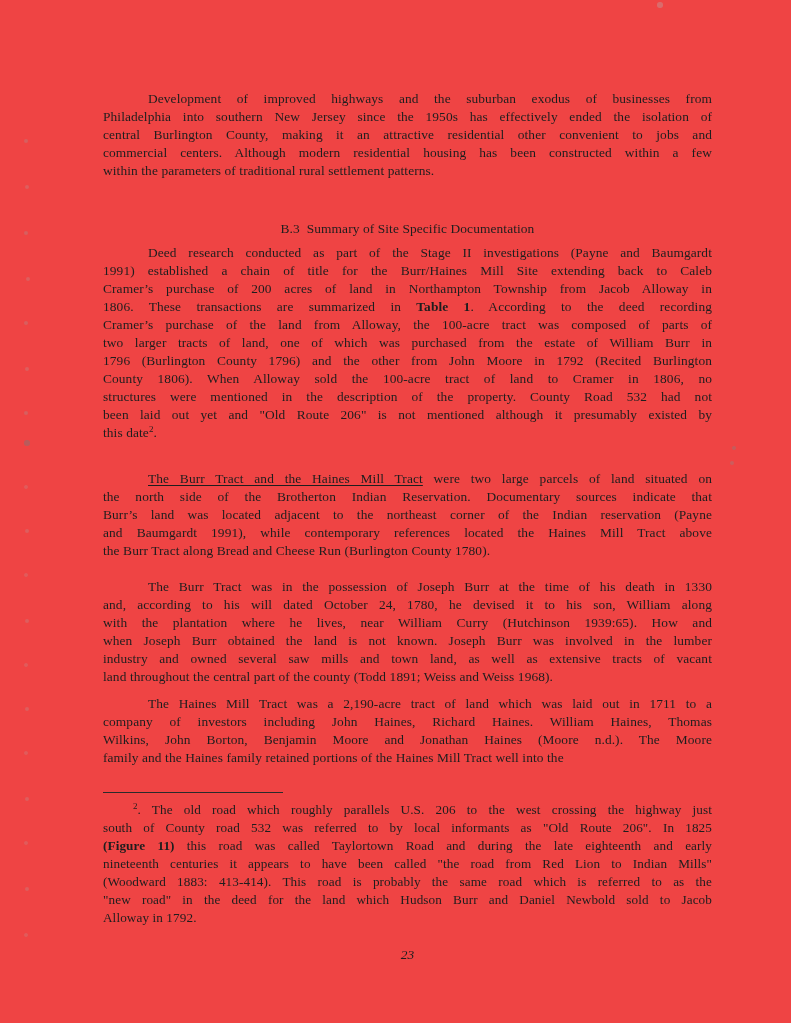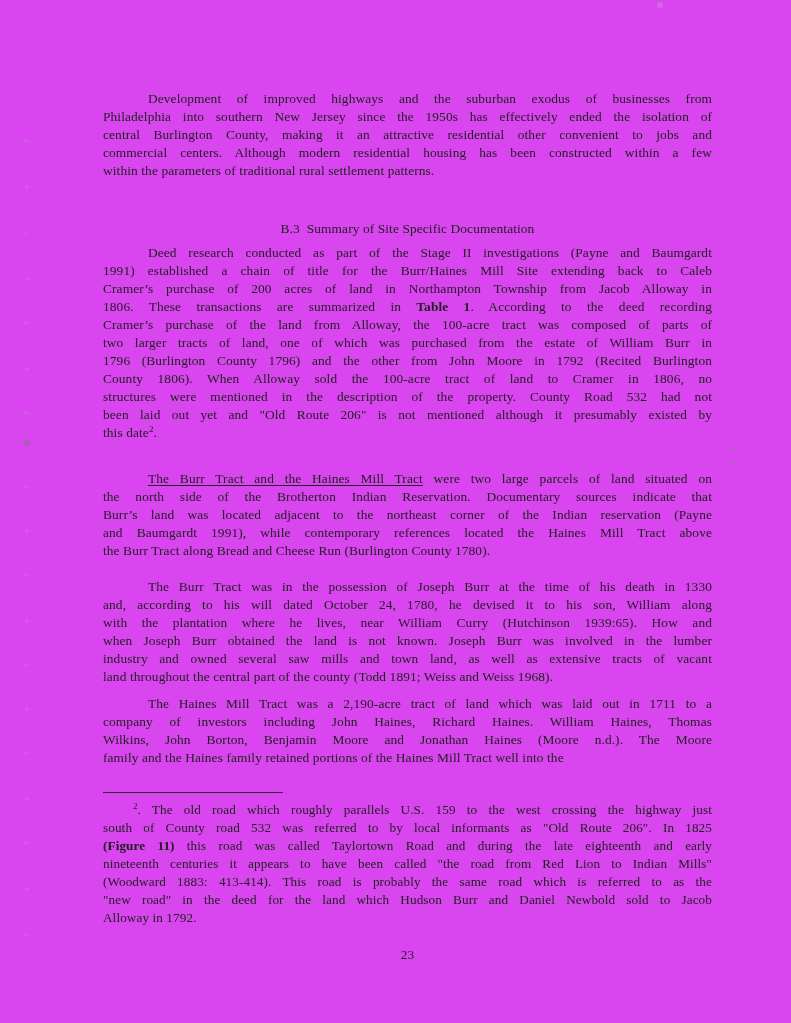--- a/index.html
+++ b/index.html
@@ -4,21 +4,21 @@
 <style>
   html, body {
     margin: 0;
     padding: 0;
     background: #ffffff;
   }
   .page {
     position: relative;
     width: 791px;
     height: 1023px;
-    background: #d946ef;
+    background: #ef4444;
     overflow: hidden;
     font-family: "Liberation Serif", "DejaVu Serif", serif;
     color: #1e1e1e;
   }
   .block {
     position: absolute;
     left: 103px;
     width: 609px;
   }
   .line {
@@ -54,20 +54,21 @@
     height: 0;
   }
   .page-number {
     position: absolute;
     left: 103px;
     width: 609px;
     top: 946px;
     text-align: center;
     font-size: 13.4px;
     line-height: 18px;
+    font-style: italic;
   }
   
   .scan-artifacts {
     position: absolute;
     top: 0; left: 0;
     width: 2px; height: 2px;
     background: transparent;
     border-radius: 50%;
     box-shadow:
       25px 140px 0 1px rgba(160,160,160,0.30),
@@ -139,21 +140,21 @@
         <div class="line last"><span>land throughout the central part of the county (Todd 1891; Weiss and Weiss 1968).</span></div>
       </div>
       <div class="block paragraph" style="top: 695px;">
         <div class="line" style="text-indent: 45px;"><span>The Haines Mill Tract was a 2,190-acre tract of land which was laid out in 1711 to a</span></div>
         <div class="line"><span>company of investors including John Haines, Richard Haines. William Haines, Thomas</span></div>
         <div class="line"><span>Wilkins, John Borton, Benjamin Moore and Jonathan Haines (Moore n.d.).  The Moore</span></div>
         <div class="line last"><span>family and the Haines family retained portions of the Haines Mill Tract well into the</span></div>
       </div>
       <div class="block rule" style="top: 792px;"></div>
       <div class="block footnote" style="top: 801px;">
-        <div class="line" style="text-indent: 30px;"><span class="seg-sup">2</span><span>. The old road which roughly parallels U.S. 159 to the west crossing the highway just</span></div>
+        <div class="line" style="text-indent: 30px;"><span class="seg-sup">2</span><span>. The old road which roughly parallels U.S. 206 to the west crossing the highway just</span></div>
         <div class="line"><span>south of County road 532 was referred to by local informants as "Old Route 206".  In 1825</span></div>
         <div class="line"><span class="seg-bold">(Figure 11)</span><span> this road was called Taylortown Road and during the late eighteenth and early</span></div>
         <div class="line"><span>nineteenth centuries it appears to have been called "the road from Red Lion to Indian Mills"</span></div>
         <div class="line"><span>(Woodward 1883: 413-414).  This road is probably the same road which is referred to as the</span></div>
         <div class="line"><span>"new road" in the deed for the land which Hudson Burr and Daniel Newbold sold to Jacob</span></div>
         <div class="line last"><span>Alloway in 1792.</span></div>
       </div>
     </div>
   <div class="page-number">23</div>
 </div>

